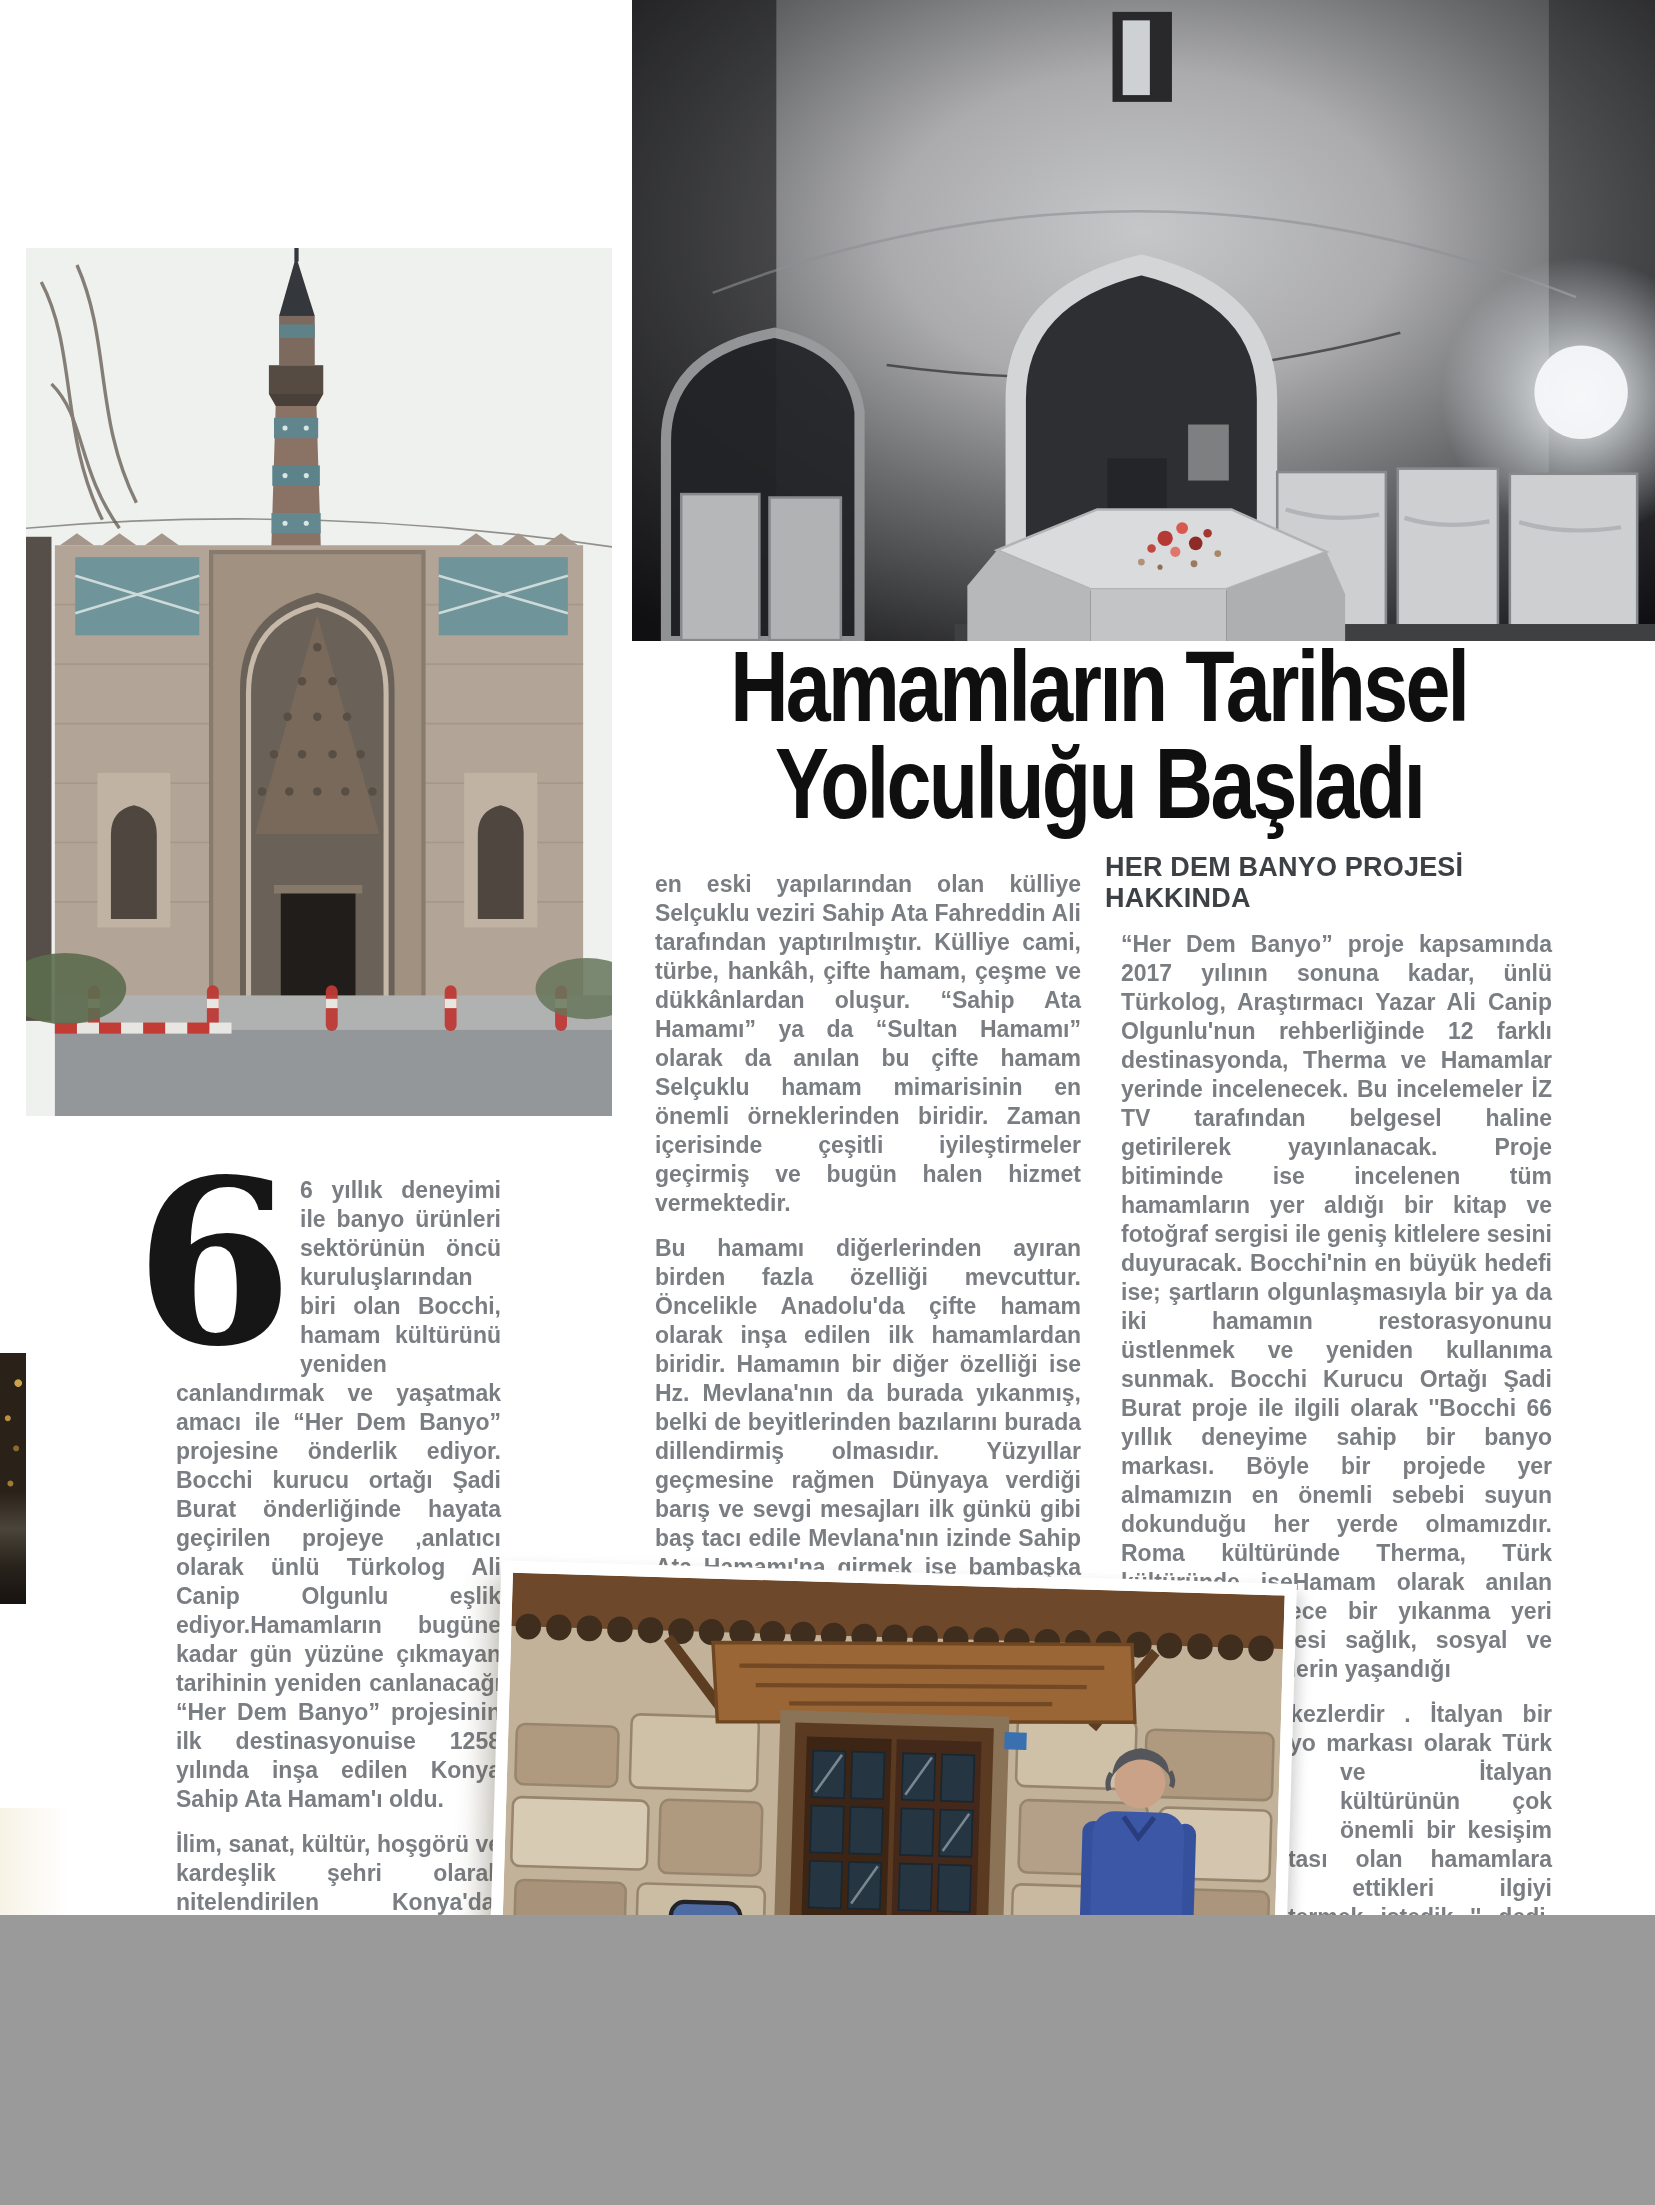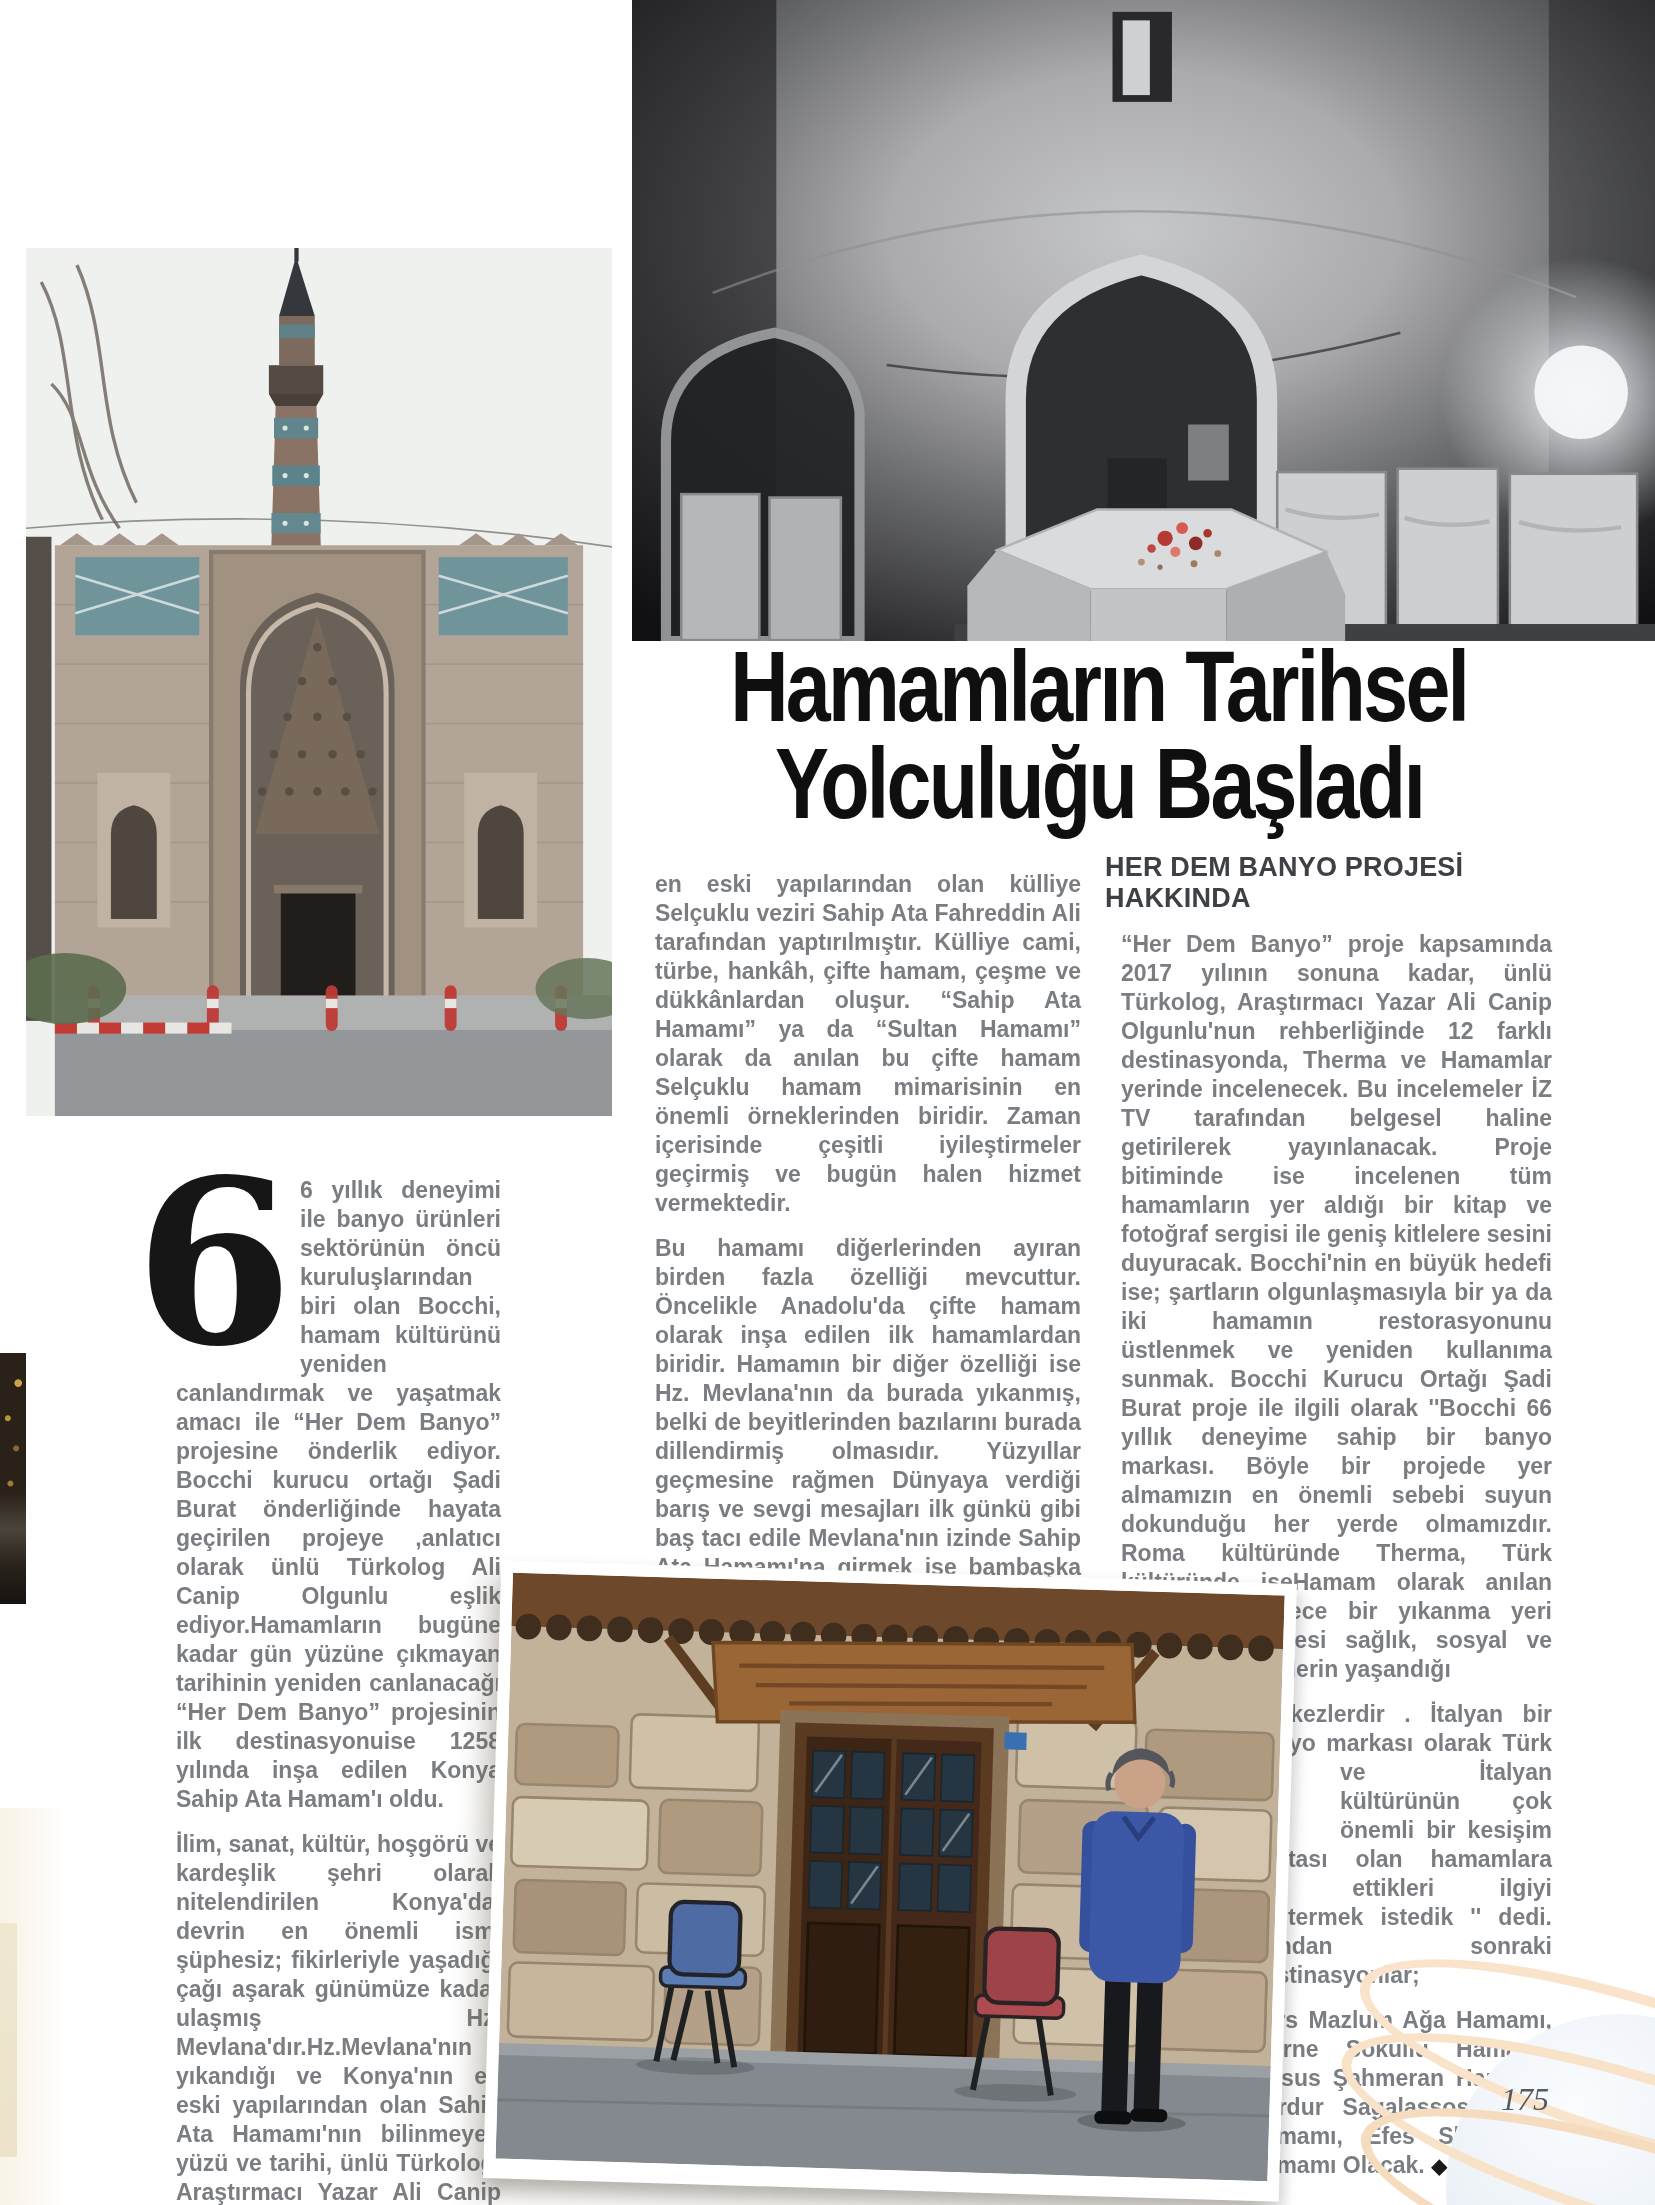--- a/index.html
+++ b/index.html
@@ -1,17 +1,17 @@
 <!DOCTYPE html>
 <html style="font-size:13.6px"><head>
 <meta charset="utf-8">
 <style>
   html,body{margin:0;padding:0;background:#9a9a9a;}
   .page{
-    position:relative;width:1655px;height:2205px;background:#ffffff;
+    position:relative;width:1655px;height:1915px;background:#ffffff;
     overflow:hidden;font-family:"Liberation Sans",sans-serif;margin:0 auto;
   }
   
   .photo-hamam{position:absolute;left:632px;top:0;width:1023px;height:641px;}
   .photo-mosque{position:absolute;left:25.5px;top:248px;width:586px;height:868px;}
   .photo-hamam svg,.photo-mosque svg,.photo-door svg{display:block;width:100%;height:100%;}
   .photo-polaroid{
     position:absolute;left:492px;top:1572px;width:772px;height:586px;
     background:#ffffff;padding:12px 12px 20.4px 12px;
     transform:rotate(1.7deg);transform-origin:50% 50%;

